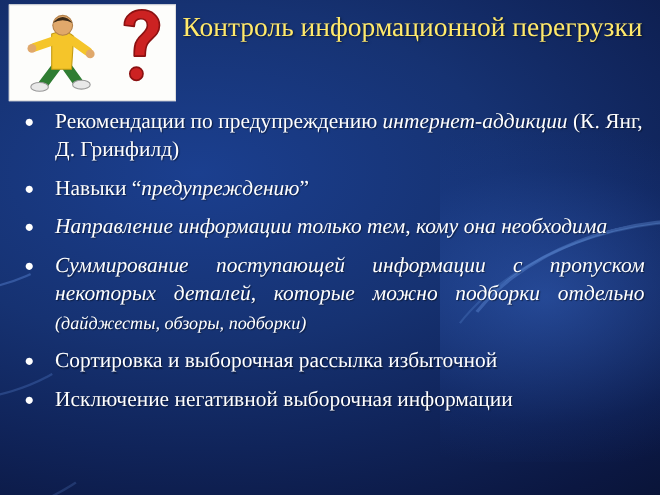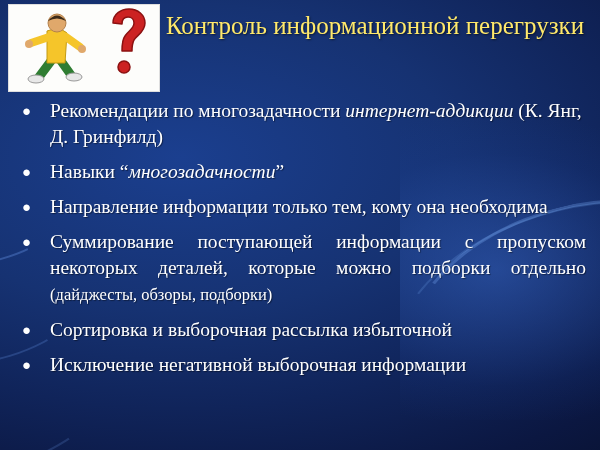--- a/index.html
+++ b/index.html
@@ -116,21 +116,21 @@
     padding-left: 8px;
   }
   .bullet-text {
     flex: 1 1 auto;
     color: #ffffff;
     font-size: 19.5px;
     line-height: 26px;
     font-family: "Liberation Serif", serif;
     text-shadow: 1px 1px 1px rgba(0,0,0,0.45);
   }
-  .bullet-text.justify { text-align: justify; }
+  .bullet-text.justify { text-align: justify; font-style: italic; }
   .bullet-text i { font-style: italic; }
   .bullet-text .small { font-size: 16.5px; }
 </style>
 </head>
 <body>
 
 <div class="slide">
 
   <div class="swoosh sw1"></div>
   <div class="swoosh sw2"></div>
@@ -170,26 +170,26 @@
       </g>
     </svg>
   </div>
 
   <div class="title">Контроль информационной перегрузки</div>
 
   <div class="content">
 
     <div class="bullet-row">
       <span class="bullet-mark">●</span>
-      <span class="bullet-text"><span>Рекомендации по многозадачности </span><i>интернет-аддикции</i><span> (К. Янг, Д. Гринфилд)</span></span>
-    </div>
-
-    <div class="bullet-row">
-      <span class="bullet-mark">●</span>
-      <span class="bullet-text"><span>Навыки “</span><i>многозадачности</i><span>”</span></span>
+      <span class="bullet-text"><span>Рекомендации по предупреждению </span><i>интернет-аддикции</i><span> (К. Янг, Д. Гринфилд)</span></span>
+    </div>
+
+    <div class="bullet-row">
+      <span class="bullet-mark">●</span>
+      <span class="bullet-text"><span>Навыки “</span><i>предупреждению</i><span>”</span></span>
     </div>
 
     <div class="bullet-row">
       <span class="bullet-mark">●</span>
       <span class="bullet-text justify"><span>Направление информации только тем, кому она необходима</span></span>
     </div>
 
     <div class="bullet-row">
       <span class="bullet-mark">●</span>
       <span class="bullet-text justify"><span>Суммирование поступающей информации с пропуском некоторых деталей, которые можно подборки отдельно </span><span class="small">(дайджесты, обзоры, подборки)</span></span>

